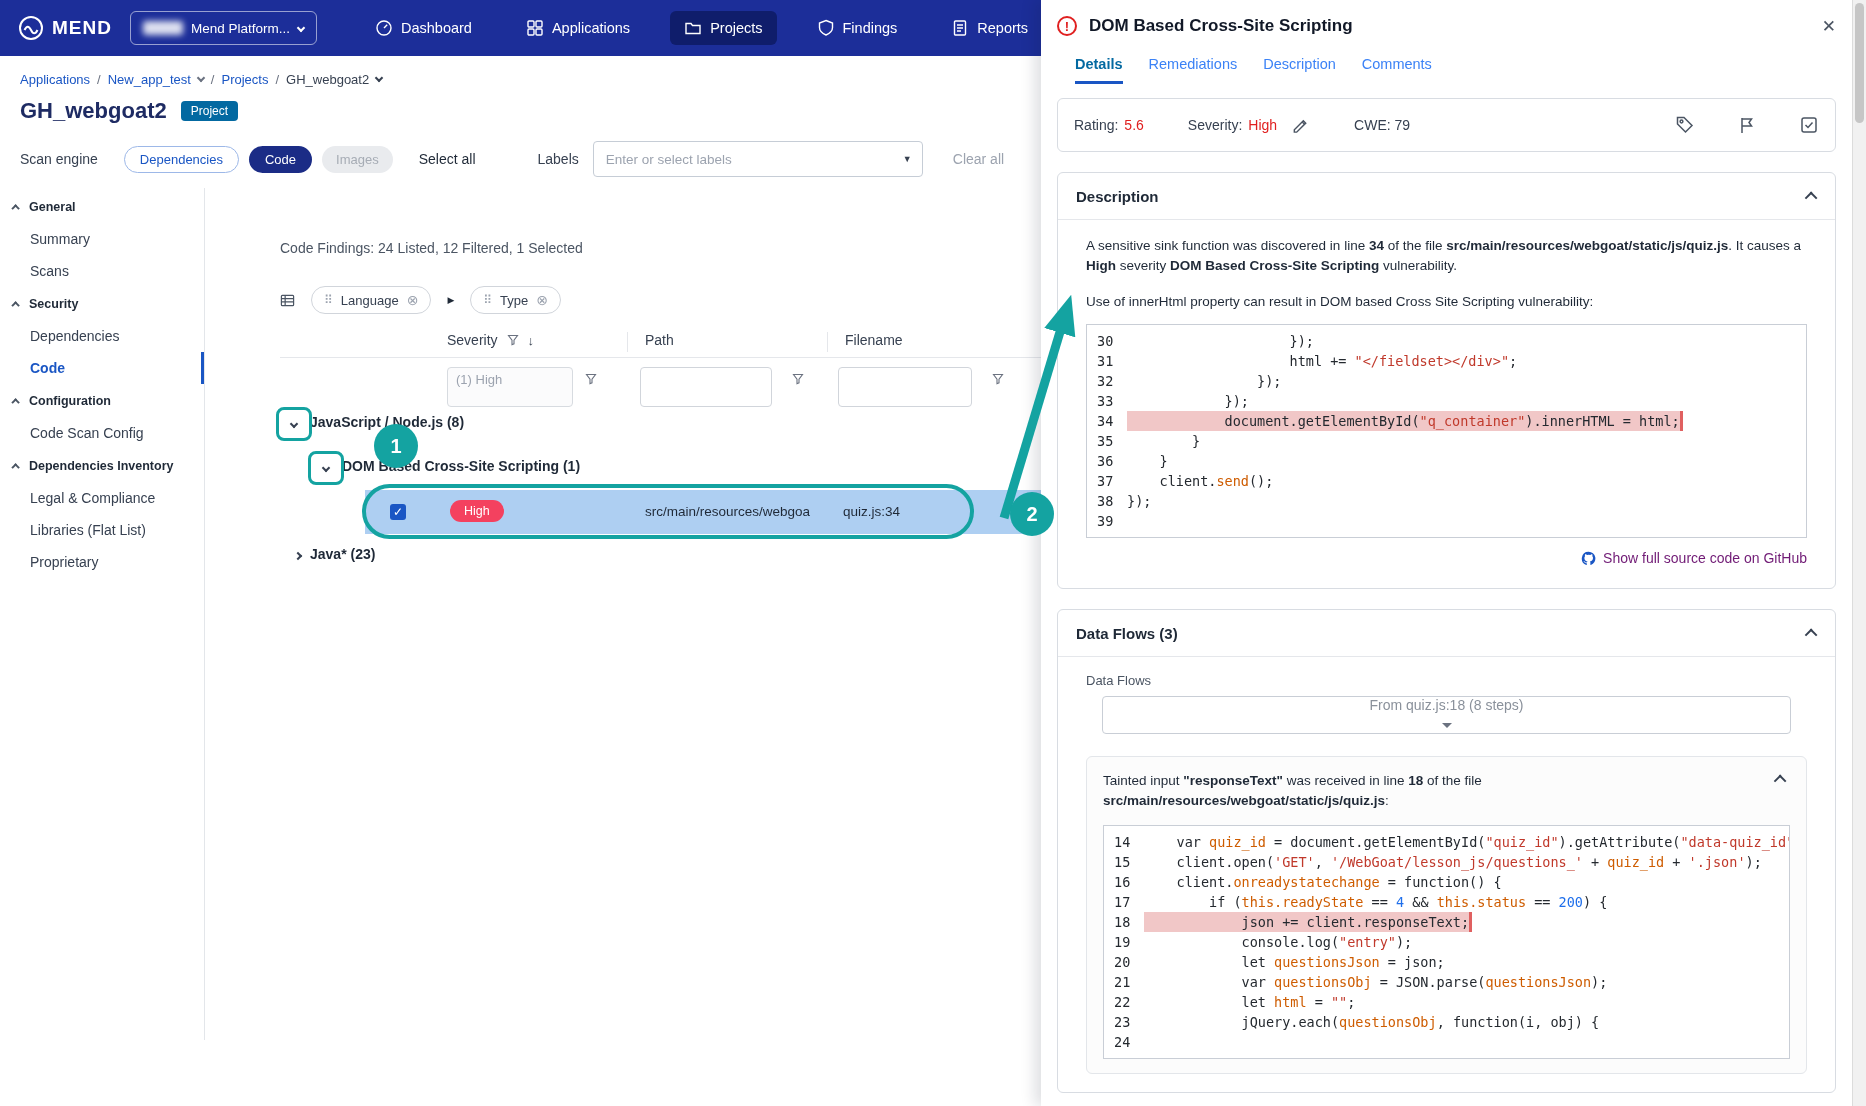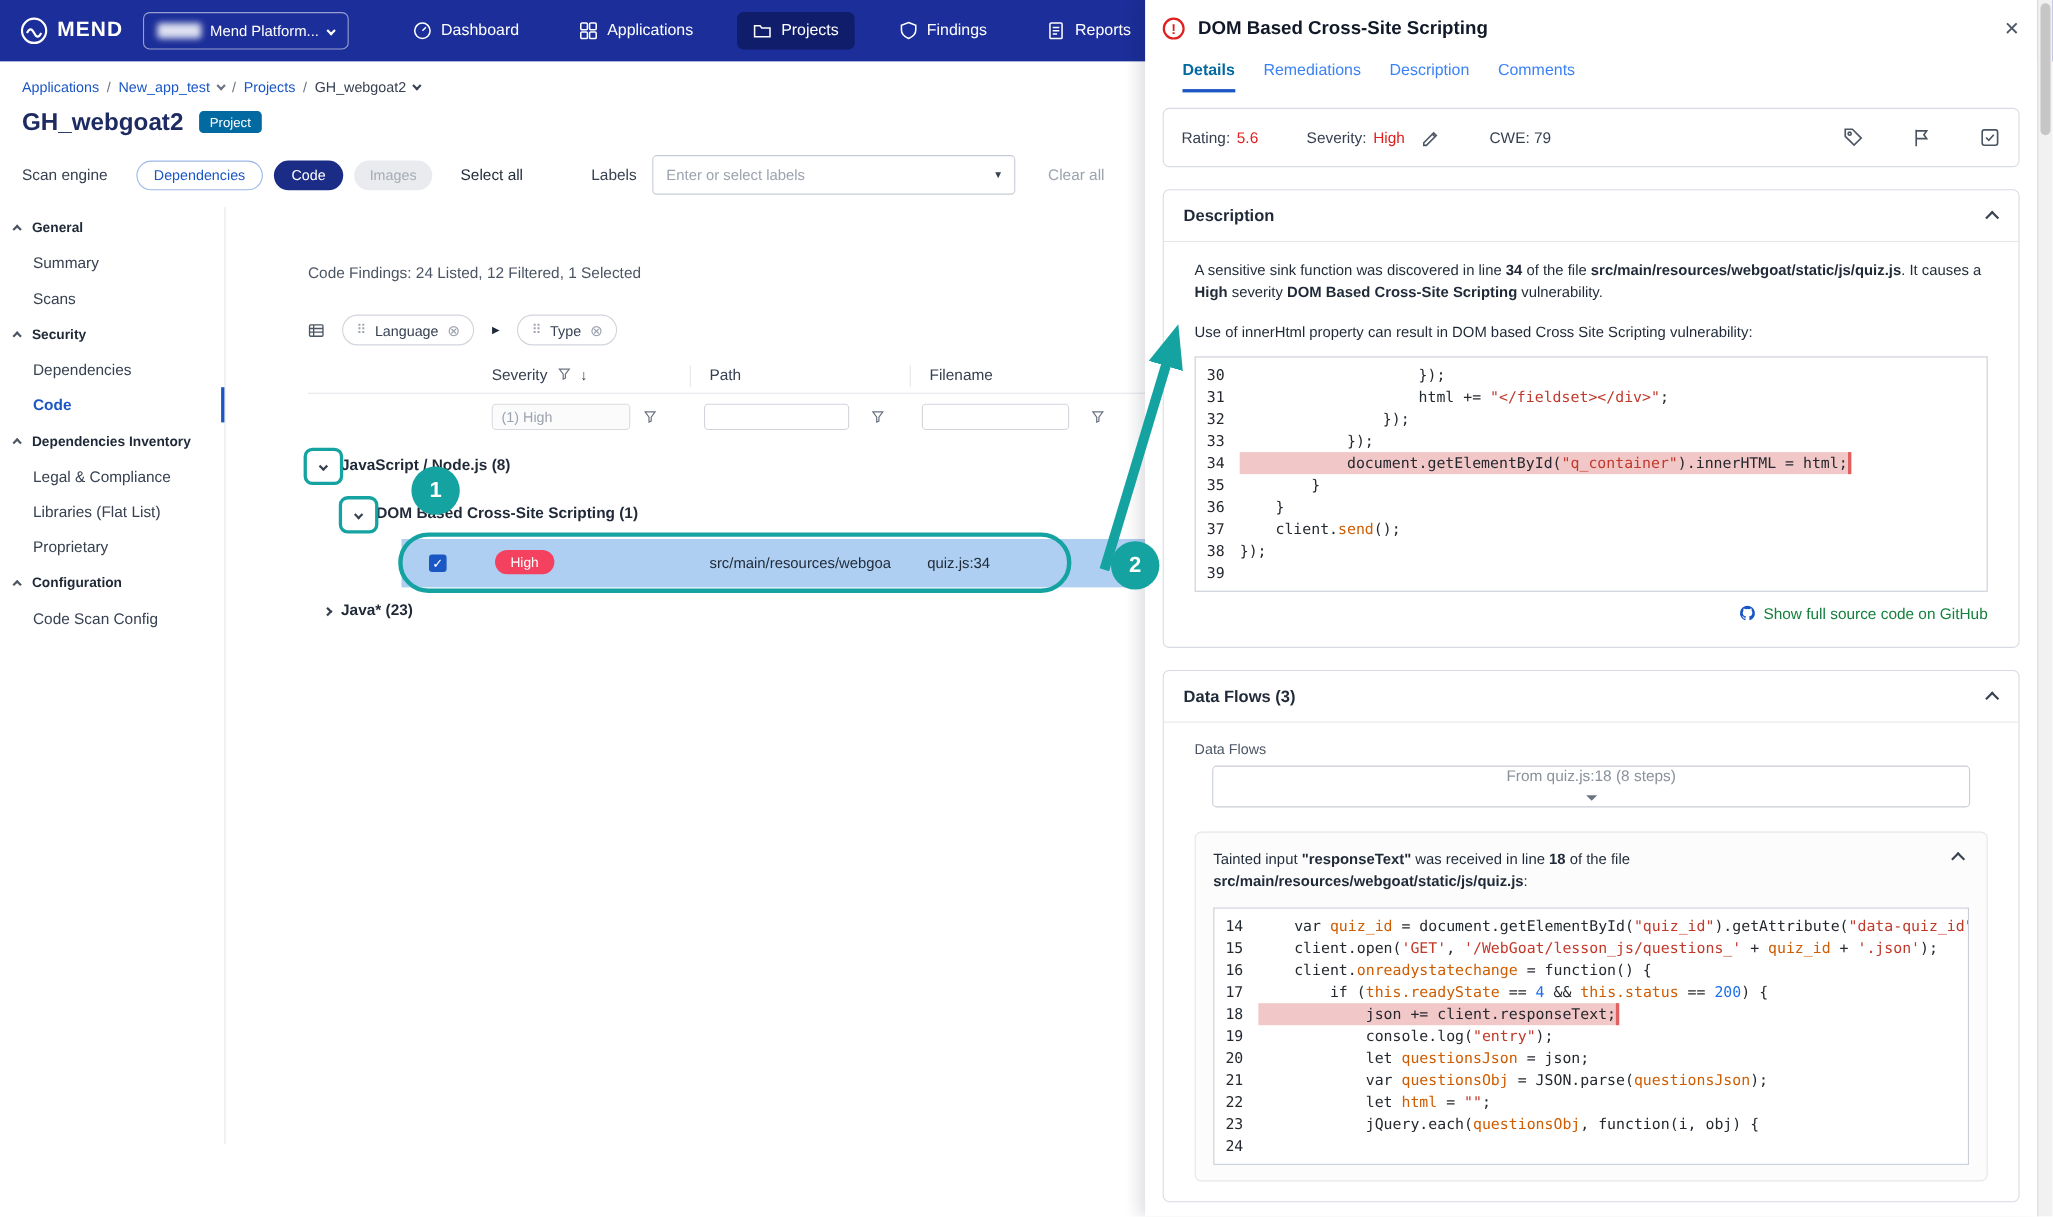--- a/index.html
+++ b/index.html
@@ -72,21 +72,21 @@
   .chip { display:inline-flex; align-items:center; gap:8px; border:1px solid #D1D5DB; border-radius:16px;
     padding:5px 12px; font-size:13px; color:#374151; cursor:pointer; background:#fff; }
   .grip { font-size:12px; color:#9CA3AF; }
   .chip-x { font-size:14px; color:#9CA3AF; cursor:pointer; }
   .tb-sep { font-size:9px; color:#1F2937; }
   .thead { margin-top:10px; height:32px; position:relative; border-bottom:1px solid #E5E7EB; }
   .th { position:absolute; top:6px; font-size:14px; color:#374151; display:flex; align-items:center; gap:9px; cursor:pointer; }
   .sort { font-size:13px; color:#374151; }
   .vline { position:absolute; top:6px; width:1px; height:20px; background:#E5E7EB; }
   .tfilter { height:44px; position:relative; }
-  .fbox { position:absolute; top:9px; height:24px; border-radius:4px; font-size:13px; }
+  .fbox { position:absolute; top:9px; height:40px; border-radius:4px; font-size:13px; }
   .fbox.sev { left:167px; width:126px; border:1px solid #D7DBE0; background:#FBFBFC; color:#9CA3AF; padding:4px 8px; }
   .fbox.path { left:360px; width:132px; border:1px solid #D1D5DB; background:#fff; }
   .fbox.name { left:558px; width:134px; border:1px solid #D1D5DB; background:#fff; }
   .ficon { position:absolute; top:15px; cursor:pointer; display:flex; }
   .trow { height:44px; position:relative; }
   .expand { position:absolute; top:10px; width:24px; height:24px; background:none; border:none;
     display:flex; align-items:center; justify-content:center; color:#374151; cursor:pointer; }
   .glabel { position:absolute; top:12px; font-size:14px; font-weight:bold; color:#1F2937; }
   .row-bg { position:absolute; left:85px; right:0; top:0; bottom:0; background:#AECFF2; }
   .drow { cursor:pointer; }
@@ -127,21 +127,21 @@
   .code-block { margin-top:12px; border:1px solid #C9CED6; background:#fff; padding:6px 0; overflow:hidden; }
   .code-line { display:flex; height:20px; line-height:20px; font-family:"DejaVu Sans Mono", monospace;
     font-size:13.5px; color:#24292F; white-space:pre; }
   .ln { flex:0 0 40px; padding-left:10px; }
   .lt { white-space:pre; }
   .lt .str { color:#C0392B; }
   .lt .num { color:#1F6FEB; }
   .lt .id  { color:#CE5C00; }
   .code-line.hl .lt { background:#F1C7C7; border-right:3px solid #E06060; }
   .gh-row { margin-top:12px; text-align:right; }
-  .gh-link { display:inline-flex; align-items:flex-start; gap:7px; color:#15803d; font-size:14px;
+  .gh-link { display:inline-flex; align-items:flex-end; gap:7px; color:#701a75; font-size:14px;
     text-decoration:none; cursor:pointer; }
   .df-label { font-size:13px; color:#4B5563; }
   .df-select { margin:8px 16px 0; height:38px; border:1px solid #C9CED6; border-radius:4px;
     display:flex; align-items:center; justify-content:space-between; padding:0 14px; cursor:pointer;flex-direction:column; }
   .df-value { color:#8A919B; font-size:14px; }
   .sel-caret { width:0; height:0; border:5px solid transparent; border-top-color:#6B7280; margin-top:5px; }
   .step-card { margin-top:22px; background:#FCFCFC; border:1px solid #E3E6EA; border-radius:6px;
     padding:14px 16px; position:relative; }
   .step-collapse { position:absolute; right:20px; top:18px; color:#374151; cursor:pointer; }
   .step-card .code-block { margin-top:14px; }
@@ -271,32 +271,32 @@
         <div class="sb-head">
           <span class="chev up xs"></span>
           <span class="sb-title">Security</span>
         </div>
         <a class="sb-item">Dependencies</a>
         <a class="sb-item active">Code</a>
       </div>
       <div class="sb-sec">
         <div class="sb-head">
           <span class="chev up xs"></span>
+          <span class="sb-title">Configuration</span>
+        </div>
+        <a class="sb-item">Code Scan Config</a>
+      </div>
+      <div class="sb-sec">
+        <div class="sb-head">
+          <span class="chev up xs"></span>
           <span class="sb-title">Dependencies Inventory</span>
         </div>
         <a class="sb-item">Legal &amp; Compliance</a>
         <a class="sb-item">Libraries (Flat List)</a>
         <a class="sb-item">Proprietary</a>
-      </div>
-      <div class="sb-sec">
-        <div class="sb-head">
-          <span class="chev up xs"></span>
-          <span class="sb-title">Configuration</span>
-        </div>
-        <a class="sb-item">Code Scan Config</a>
       </div>
     </aside>
 
     <main class="content">
       <div class="summary">Code Findings: 24 Listed, 12 Filtered, 1 Selected</div>
 
       <div class="toolbar">
         <span class="tb-ico">
           <svg width="15" height="15" viewBox="0 0 16 16" fill="none" stroke="#4B5563" stroke-width="1.3">
               <rect x="1.5" y="2.5" width="13" height="11" rx="1"></rect>

